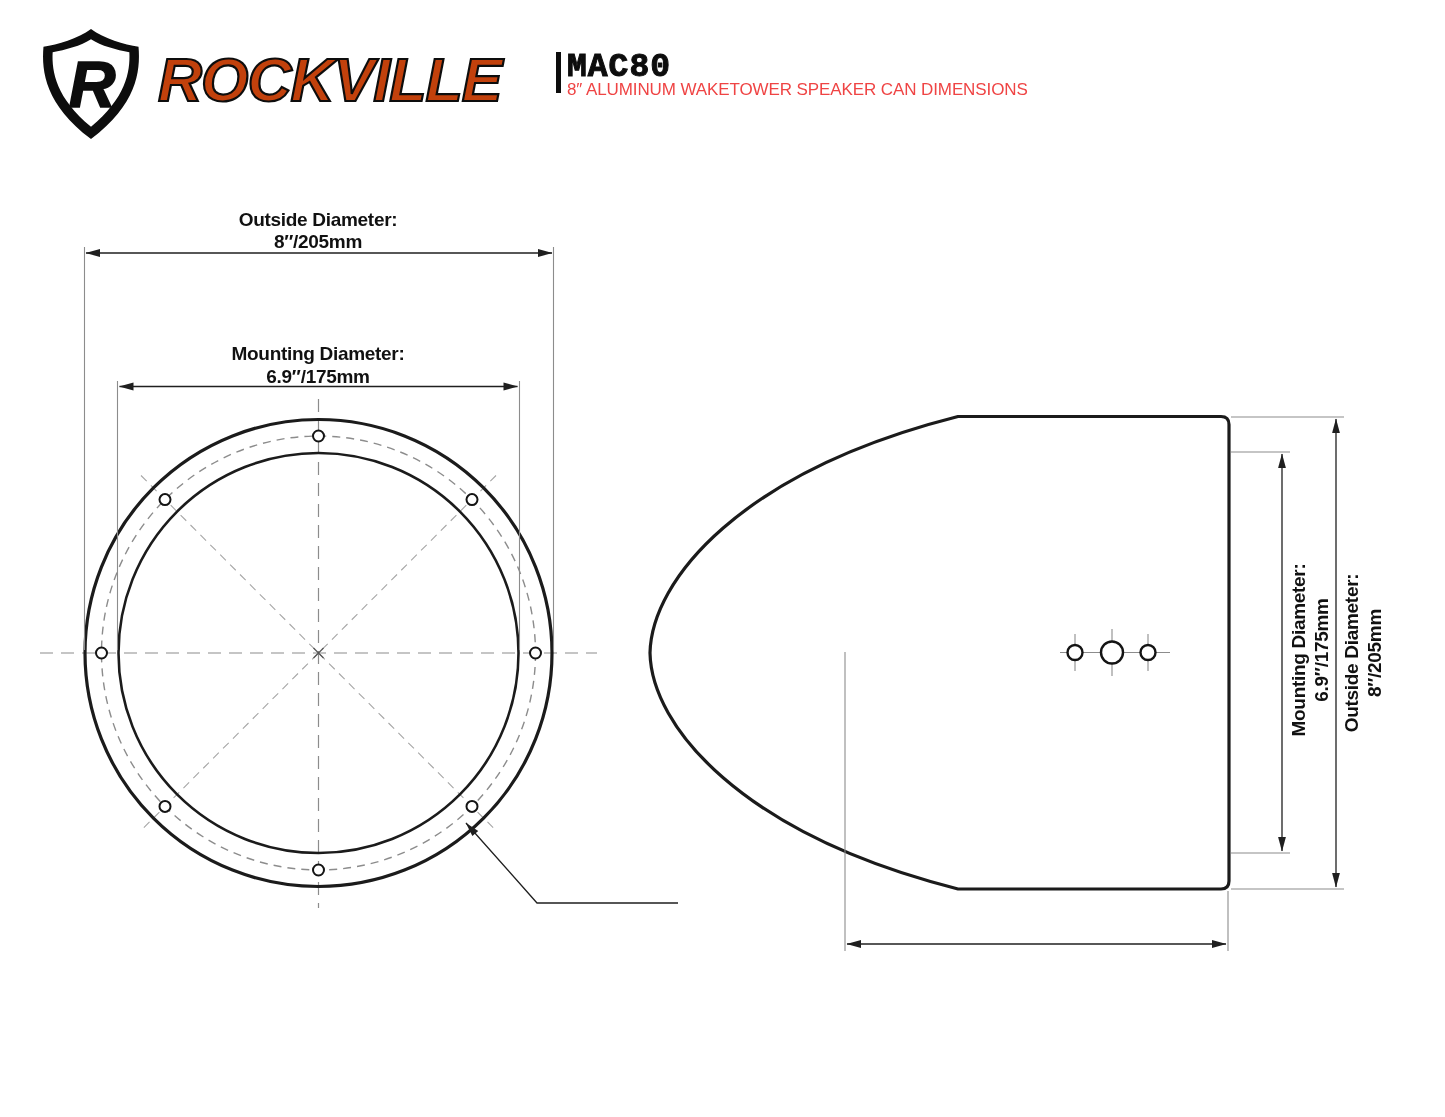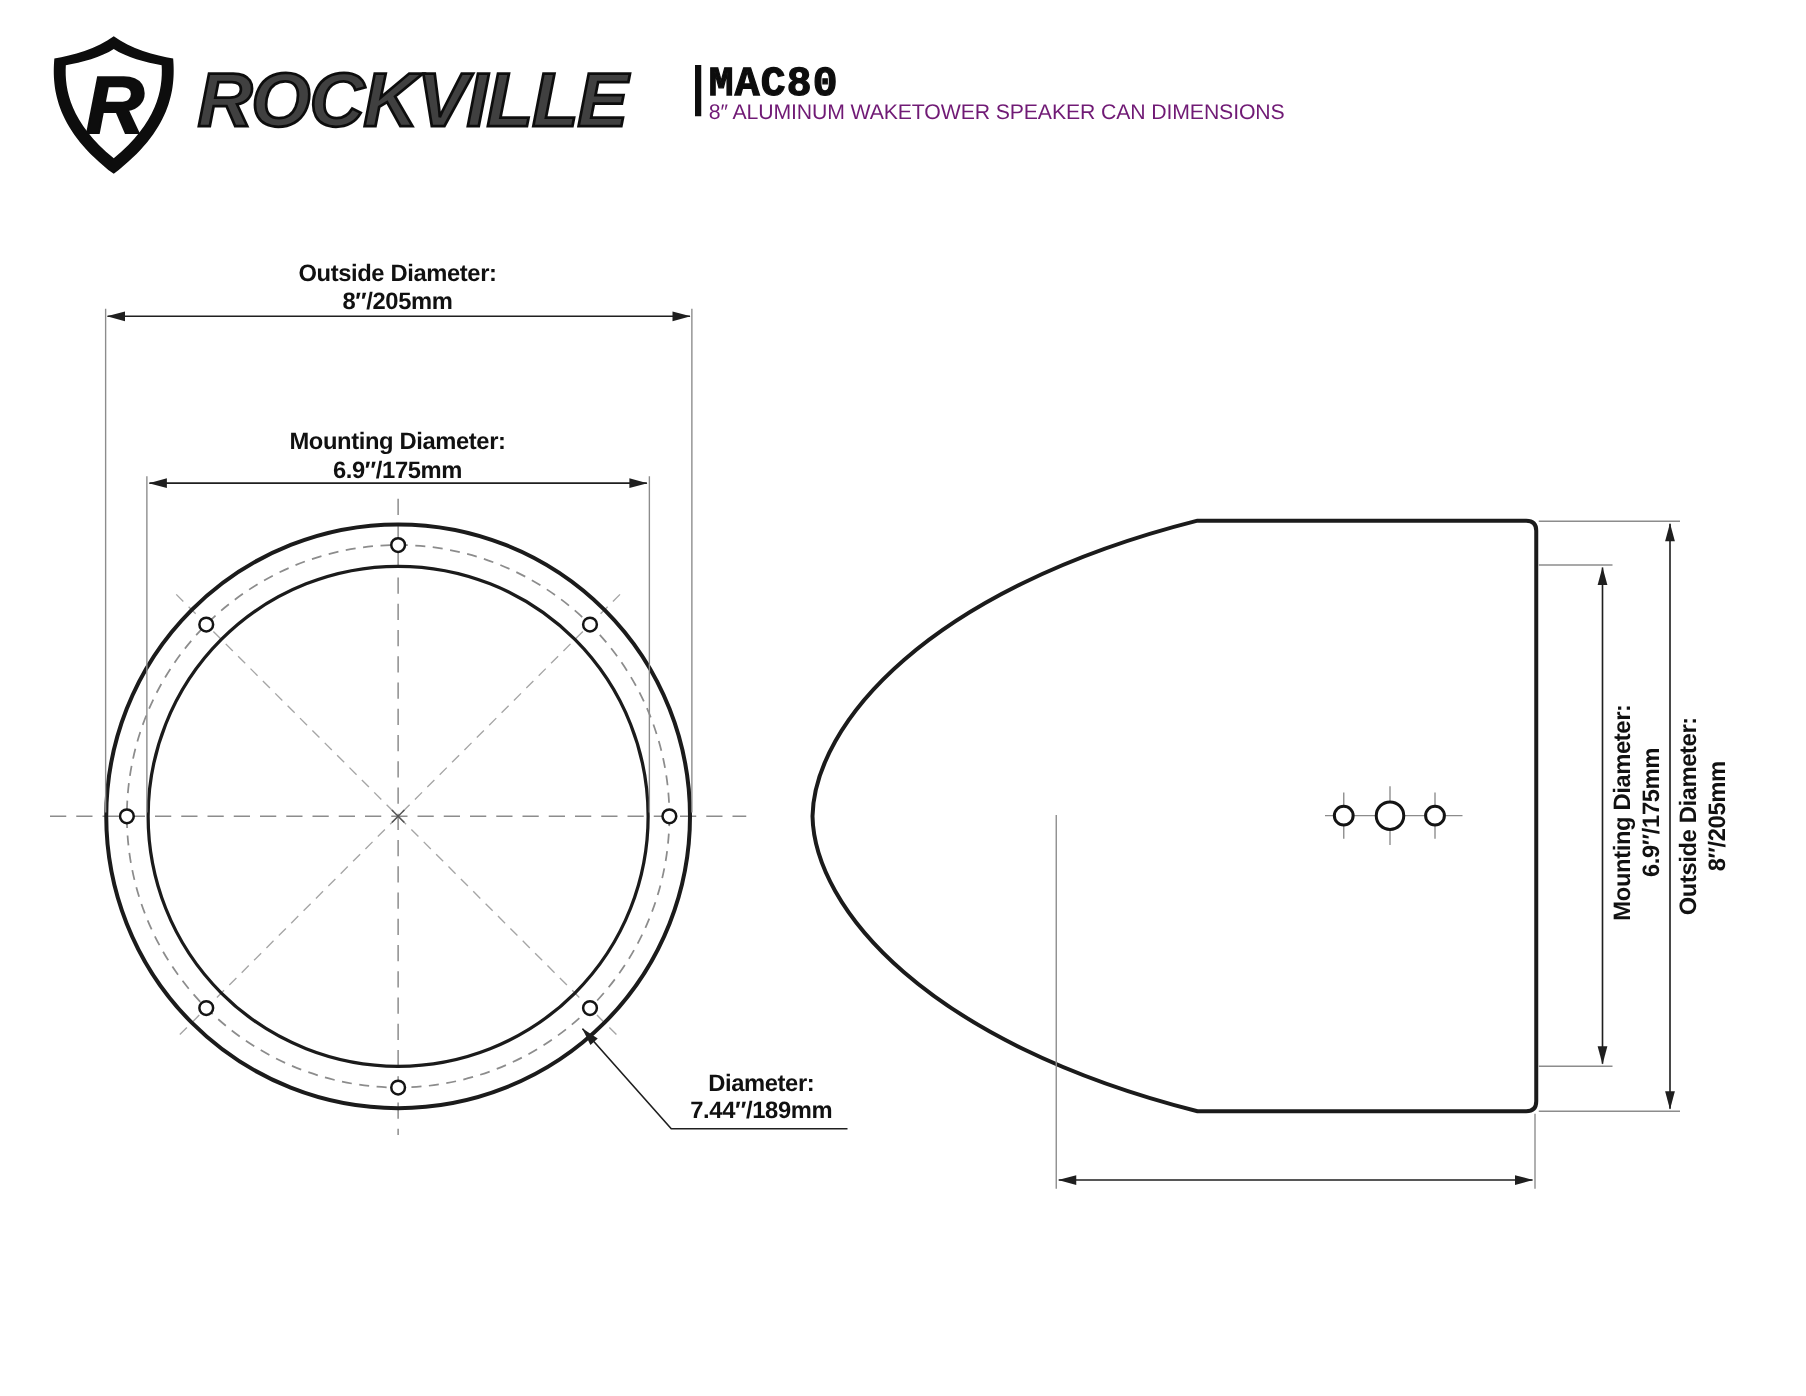--- a/index.html
+++ b/index.html
@@ -7,32 +7,32 @@
     position:relative; width:1445px; height:1117px; background:#ffffff;
     font-family:"Liberation Sans", sans-serif; color:#111; overflow:hidden;
   }
   .drawing { position:absolute; left:0; top:0; z-index:1; }
 
   
   .logo-shield { position:absolute; left:37px; top:26px; width:108px; height:116px; z-index:3; }
   .brand {
     position:absolute; left:158px; top:50px; z-index:3;
     font-size:61px; line-height:61px; font-style:italic; font-weight:bold;
-    letter-spacing:-1px; color:#404040; -webkit-text-stroke:2.2px #0d0d0d; white-space:nowrap;
+    letter-spacing:-1px; color:#c2410c; -webkit-text-stroke:2.2px #0d0d0d; white-space:nowrap;
   }
   .sepbar { position:absolute; left:556px; top:52px; width:5px; height:41px; background:#0d0d0d; z-index:3; }
   .model {
     position:absolute; left:567px; top:51px; z-index:3;
     font-size:33px; line-height:33px; font-weight:bold; letter-spacing:1px;
     -webkit-text-stroke:1px #0d0d0d; color:#0d0d0d; white-space:nowrap;font-family:Liberation Mono, monospace;
   }
   .subtitle {
     position:absolute; left:567px; top:81px; z-index:3;
     font-size:17px; line-height:17px; font-weight:normal; letter-spacing:-0.1px;
-    color:#701a75; white-space:nowrap;
+    color:#ef4444; white-space:nowrap;
   }
 
   
   .dimlabel {
     position:absolute; z-index:2; text-align:center;
     font-weight:bold; font-size:19px; line-height:22px; letter-spacing:-0.3px; color:#111;
   }
   .lbl-front-outside  { left:118px; top:209px;  width:400px; }
   .lbl-front-mounting { left:118px; top:342px;  width:400px; line-height:23px; }
   .lbl-front-bolt     { left:509px; top:857px;  width:200px; line-height:21px; }
@@ -137,24 +137,20 @@
   <div class="dimlabel lbl-front-outside">
     <div>Outside Diameter:</div>
     <div>8″/205mm</div>
   </div>
 
   <div class="dimlabel lbl-front-mounting">
     <div>Mounting Diameter:</div>
     <div>6.9″/175mm</div>
   </div>
 
-  <div class="dimlabel lbl-front-bolt">
-    <div>Diameter:</div>
-    <div>7.44″/189mm</div>
-  </div>
 
   <div class="dimlabel lbl-side-mounting">
     <div>Mounting Diameter:</div>
     <div>6.9″/175mm</div>
   </div>
 
   <div class="dimlabel lbl-side-outside">
     <div>Outside Diameter:</div>
     <div>8″/205mm</div>
   </div>

